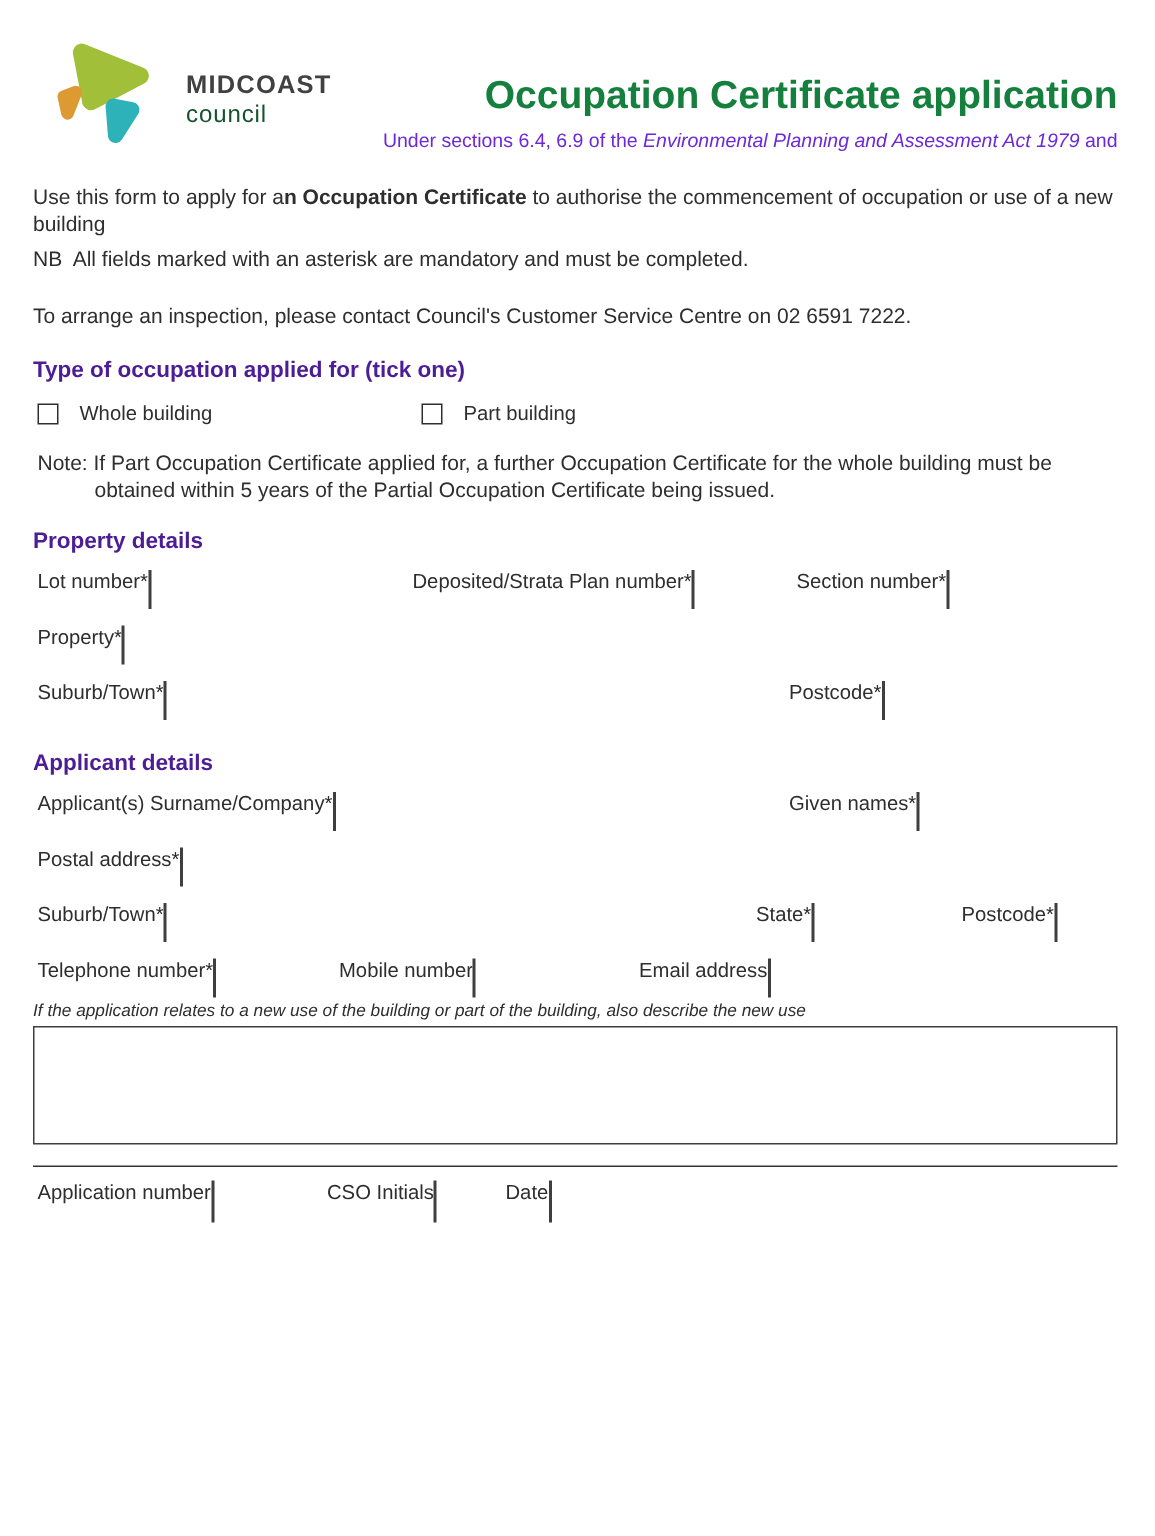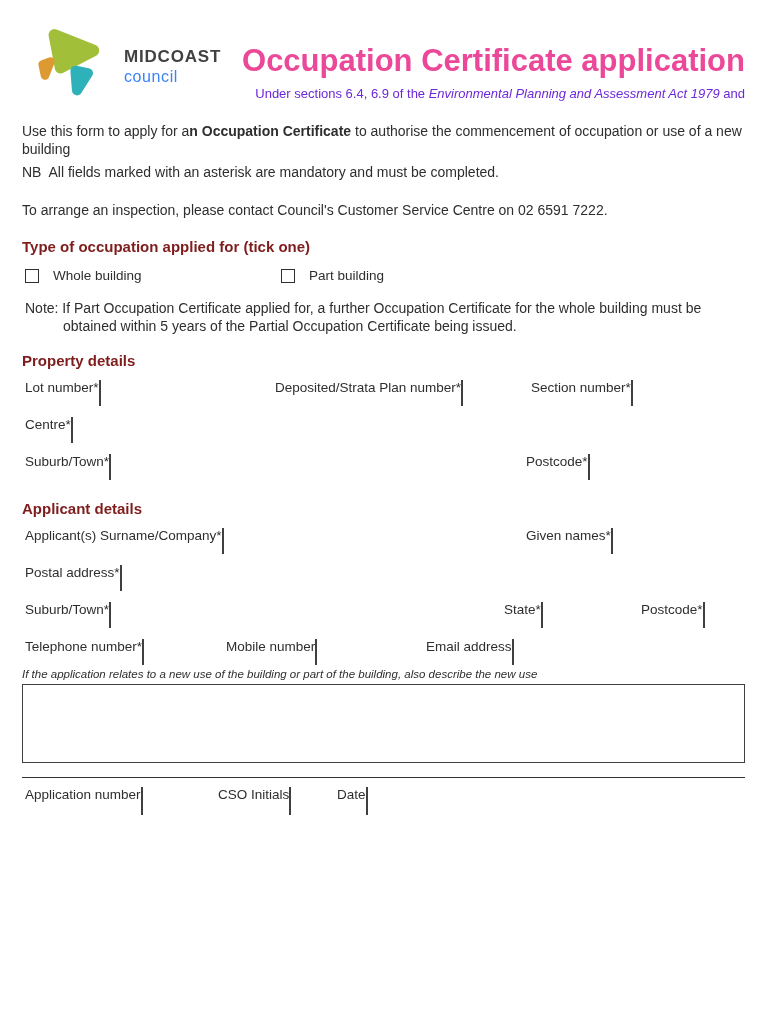--- a/index.html
+++ b/index.html
@@ -12,32 +12,32 @@
     overflow: hidden;
   }
   .page { padding: 20px 25px 0 22px; }
 
   
   .header { display: flex; align-items: flex-end; }
   .logo { display: flex; align-items: center; margin-left: 8px; margin-top: 4px; }
   .logo svg { display: block; }
   .logo-text { margin-left: 14px; margin-top: 6px; }
   .brand { font-weight: bold; font-size: 17px; letter-spacing: 0.8px; color: #414042; }
-  .brand-sub { font-size: 16px; color: #3b82f6; letter-spacing: 0.6px; margin-top: 1px; }
+  .brand-sub { font-size: 16px; color: #14532d; letter-spacing: 0.6px; margin-top: 1px; }
   .title-block { flex: 1; text-align: right; }
-  .doc-title { color: #ec4899; font-weight: bold; font-size: 31px; margin-top: 10px; }
+  .doc-title { color: #15803d; font-weight: bold; font-size: 26px; margin-top: 10px; }
   .doc-subtitle { font-size: 13px; line-height: 17px; margin-top: 6px; color: #6d28d9; }
   .it { font-style: italic; }
 
   
   .intro-1 { font-size: 14px; line-height: 18px; margin-top: 20px; }
   .intro-nb { font-size: 14px; margin-top: 6px; white-space: pre-wrap; }
   .intro-insp { font-size: 14px; margin-top: 22px; }
 
-  .section-heading { color: #7f1d1d; font-weight: bold; font-size: 15px; }
+  .section-heading { color: #4c1d95; font-weight: bold; font-size: 15px; }
   .sh-type { margin-top: 20px; }
 
   
   .checkbox-row { display: flex; margin-top: 13px; align-items: center; }
   .opt { display: flex; align-items: center; }
   .opt-1 { width: 256px; padding-left: 3px; }
   .opt-2 { padding-left: 3px; }
   .cb { width: 14px; height: 14px; border: 1.5px solid #2f2f2f; background: #fff; flex: 0 0 auto; }
   .opt-label { font-size: 13.5px; margin-left: 14px; }
 
@@ -138,21 +138,21 @@
       <div class="f-label">Deposited/Strata Plan number*</div>
       <div class="box"></div>
     </div>
     <div class="fg w-section">
       <div class="f-label">Section number*</div>
       <div class="box"></div>
     </div>
   </div>
   <div class="row">
     <div class="fg w-full">
-      <div class="f-label">Centre*</div>
+      <div class="f-label">Property*</div>
       <div class="box"></div>
     </div>
   </div>
   <div class="row">
     <div class="fg w-psuburb">
       <div class="f-label">Suburb/Town*</div>
       <div class="box"></div>
     </div>
     <div class="fg w-ppostcode">
       <div class="f-label">Postcode*</div>

